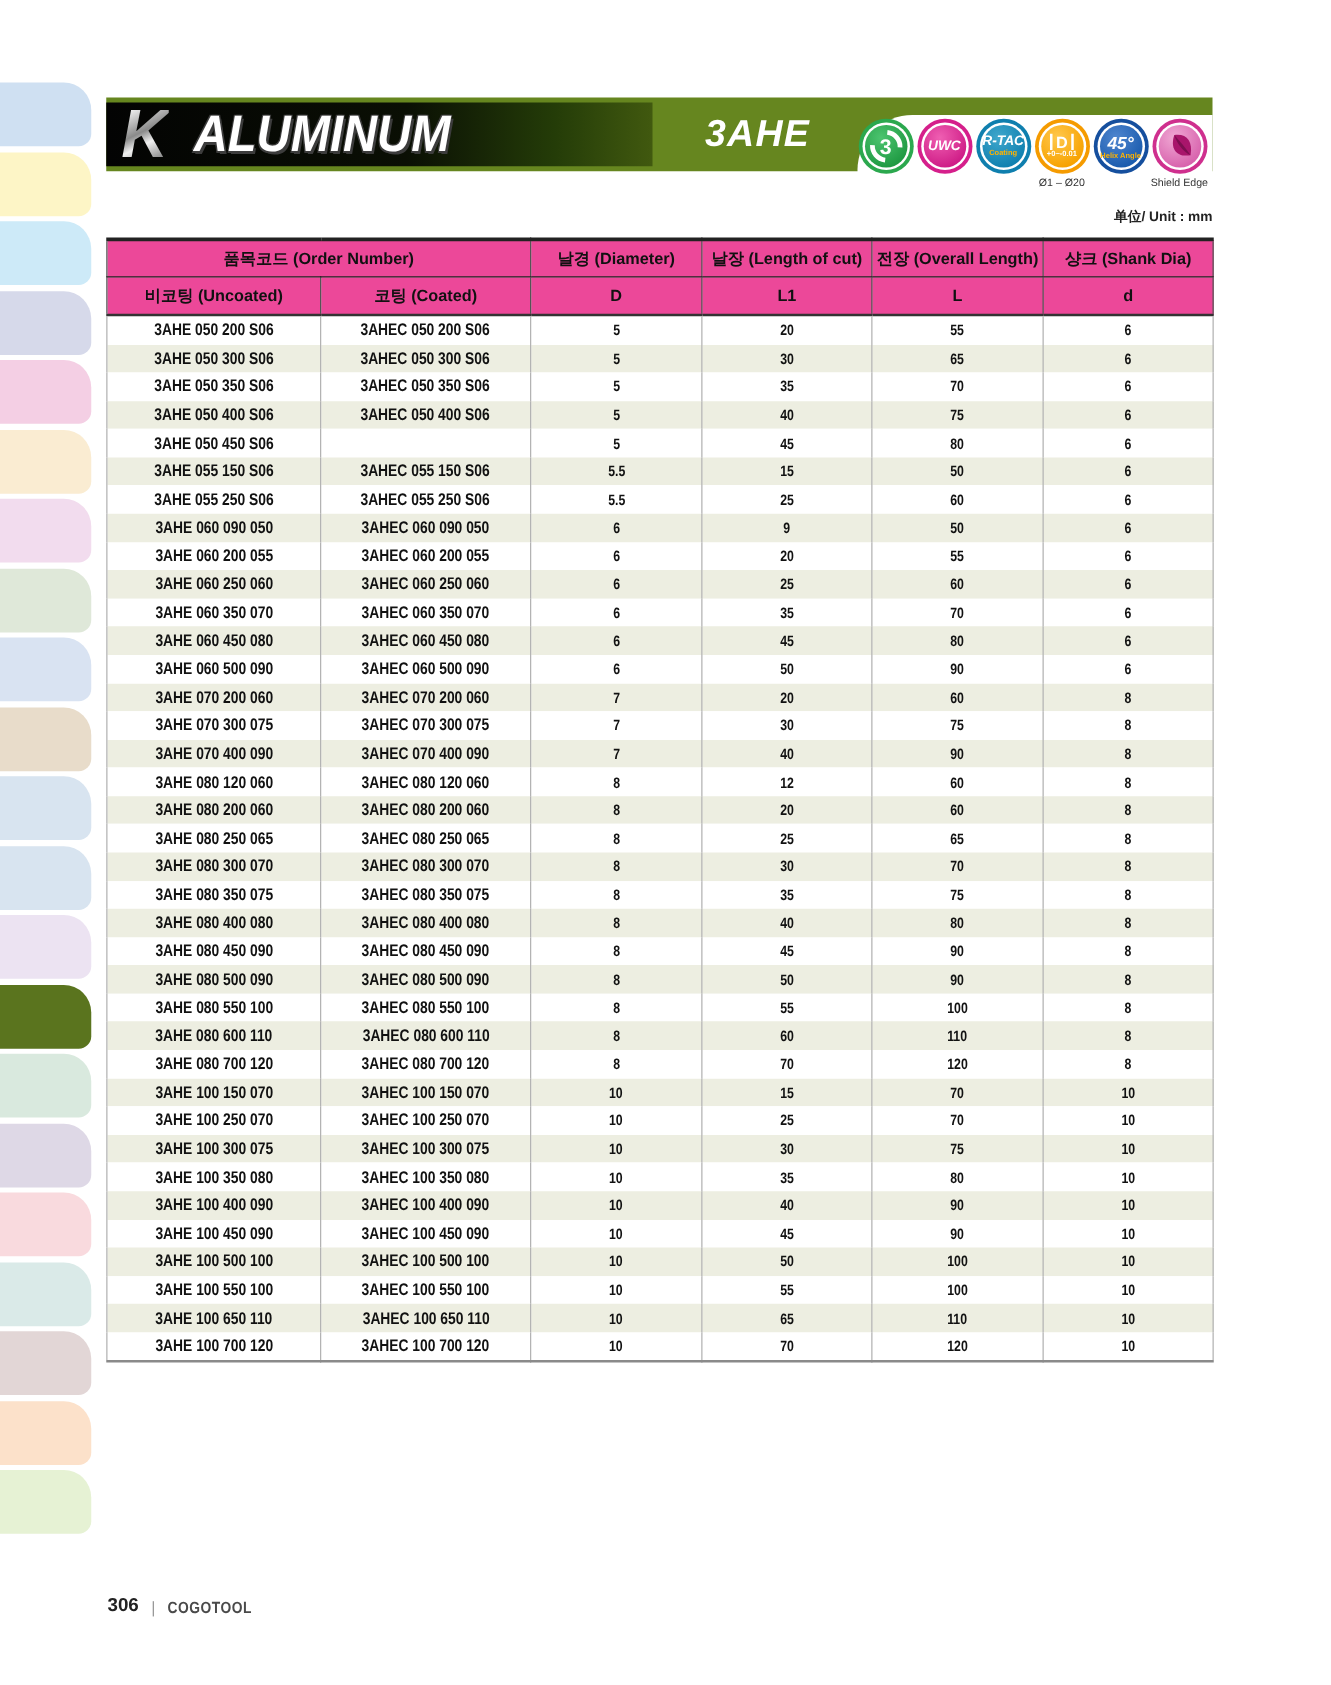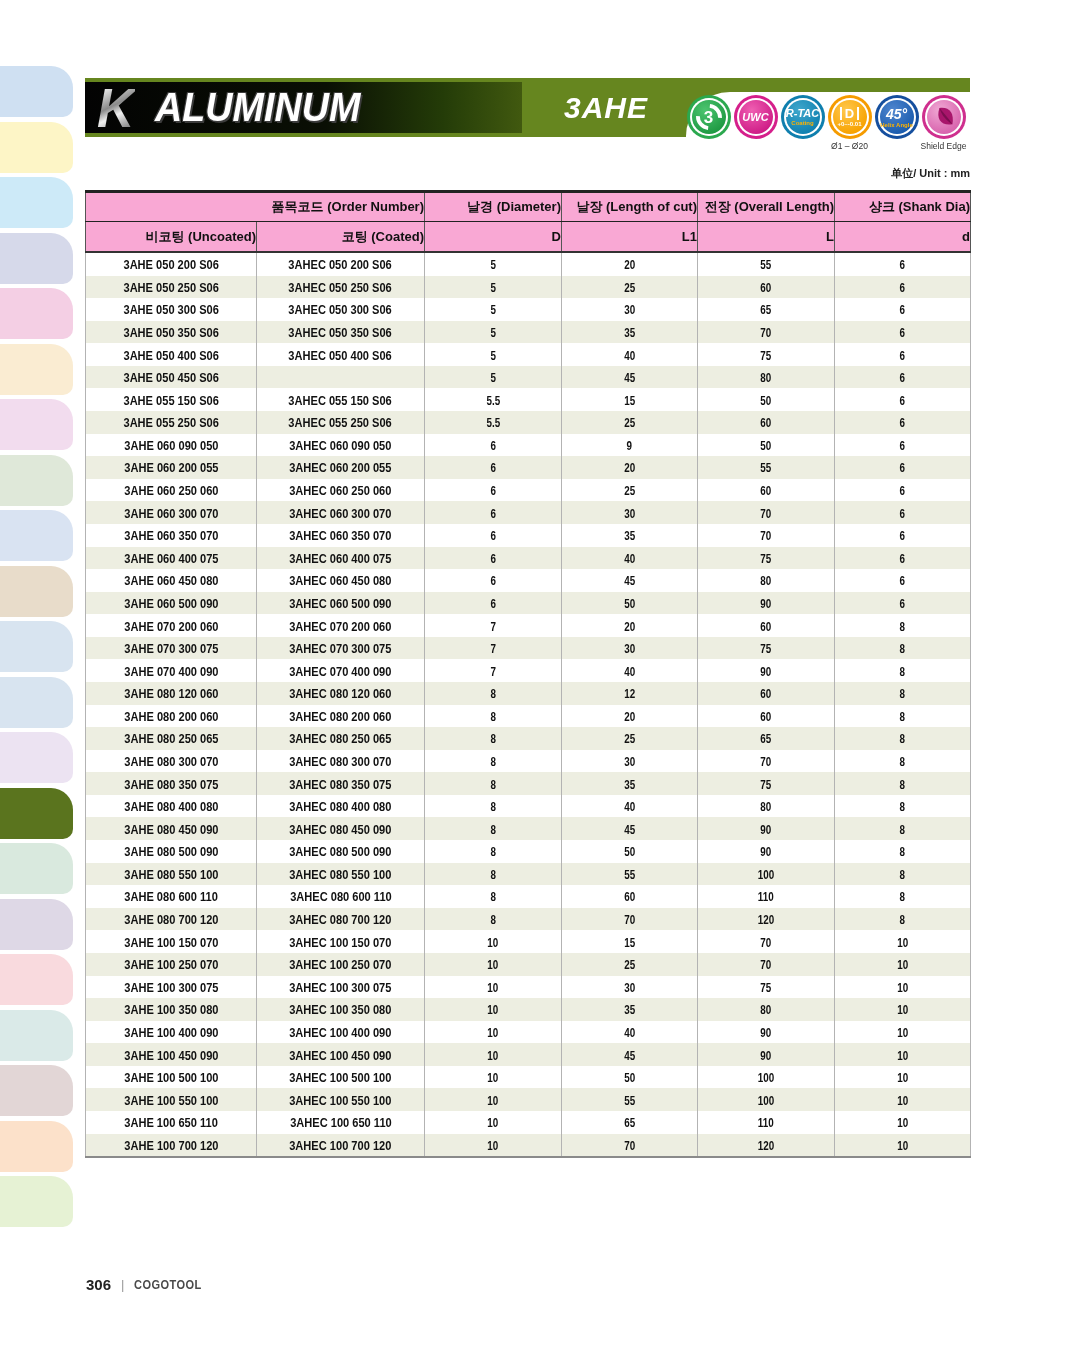--- a/index.html
+++ b/index.html
@@ -54,36 +54,36 @@
   .badge-caption{height:13px;font-size:8.5px;color:#333;margin-top:2px;white-space:nowrap;}
   .swirl-icon{position:absolute;inset:0;width:100%;height:100%;}
   .shield-icon{width:26px;height:26px;}
   
   .unit-note{position:absolute;right:95px;top:166px;font-size:11px;font-weight:bold;color:#222;}
   
   .spec-table-wrap{position:absolute;left:85px;top:190px;width:885px;}
   table.spec{border-collapse:collapse;table-layout:fixed;width:885px;
     border-top:3px solid #222;border-bottom:2px solid #8a8a8a;border-left:1px solid #888;border-right:1px solid #888;}
   table.spec th{
-    background:#f9a8d4;font-weight:bold;font-size:13px;color:#111;
-    border-right:1px solid #555;border-left:1px solid #555;padding:0;text-align:right;
+    background:#ec4899;font-weight:bold;font-size:13px;color:#111;
+    border-right:1px solid #555;border-left:1px solid #555;padding:0;text-align:center;
   }
   tr.h1 th{height:28px;border-bottom:1.5px solid #222;}
   tr.h2 th{height:29px;border-bottom:2px solid #333;}
   table.spec td{
     border-right:1px solid #b3b3b3;border-left:1px solid #b3b3b3;
     padding:0;text-align:center;height:22.58px;line-height:1;vertical-align:middle;
   }
   tbody tr:nth-child(even){background:#edeee1;}
   tbody tr:nth-child(odd){background:#ffffff;}
   .cond{display:inline-block;transform:scaleX(.82);transform-origin:center;white-space:nowrap;}
   .code{font-weight:bold;font-size:13.5px;color:#111;}
   .num{font-weight:600;font-size:12px;color:#111;}
   
-  .footer{position:absolute;left:86px;top:1276px;display:flex;align-items:center;}
+  .footer{position:absolute;left:86px;top:1276px;display:flex;align-items:flex-end;}
   .page-number{font-size:15px;font-weight:bold;color:#222;}
   .footer-sep{color:#999;font-size:13px;margin:0 10px;}
   .brand{font-size:13px;font-weight:600;color:#4a4a4a;letter-spacing:.5px;display:inline-block;transform:scaleX(.85);transform-origin:left center;}
 </style>
 </head>
 <body>
 
 <div class="tab-strip">
     <div class="side-tab" style="background: rgb(207, 224, 242); top: 66px;"></div>
     <div class="side-tab" style="background: rgb(253, 245, 198); top: 121.5px;"></div>
@@ -217,28 +217,20 @@
     <tbody>
         <tr>
           <td><span class="cond code">3AHE 050 200 S06</span></td>
           <td><span class="cond code">3AHEC 050 200 S06</span></td>
           <td><span class="cond num">5</span></td>
           <td><span class="cond num">20</span></td>
           <td><span class="cond num">55</span></td>
           <td><span class="cond num">6</span></td>
         </tr>
         <tr>
-          <td><span class="cond code">3AHE 050 250 S06</span></td>
-          <td><span class="cond code">3AHEC 050 250 S06</span></td>
-          <td><span class="cond num">5</span></td>
-          <td><span class="cond num">25</span></td>
-          <td><span class="cond num">60</span></td>
-          <td><span class="cond num">6</span></td>
-        </tr>
-        <tr>
           <td><span class="cond code">3AHE 050 300 S06</span></td>
           <td><span class="cond code">3AHEC 050 300 S06</span></td>
           <td><span class="cond num">5</span></td>
           <td><span class="cond num">30</span></td>
           <td><span class="cond num">65</span></td>
           <td><span class="cond num">6</span></td>
         </tr>
         <tr>
           <td><span class="cond code">3AHE 050 350 S06</span></td>
           <td><span class="cond code">3AHEC 050 350 S06</span></td>
@@ -297,41 +289,25 @@
         </tr>
         <tr>
           <td><span class="cond code">3AHE 060 250 060</span></td>
           <td><span class="cond code">3AHEC 060 250 060</span></td>
           <td><span class="cond num">6</span></td>
           <td><span class="cond num">25</span></td>
           <td><span class="cond num">60</span></td>
           <td><span class="cond num">6</span></td>
         </tr>
         <tr>
-          <td><span class="cond code">3AHE 060 300 070</span></td>
-          <td><span class="cond code">3AHEC 060 300 070</span></td>
-          <td><span class="cond num">6</span></td>
-          <td><span class="cond num">30</span></td>
-          <td><span class="cond num">70</span></td>
-          <td><span class="cond num">6</span></td>
-        </tr>
-        <tr>
           <td><span class="cond code">3AHE 060 350 070</span></td>
           <td><span class="cond code">3AHEC 060 350 070</span></td>
           <td><span class="cond num">6</span></td>
           <td><span class="cond num">35</span></td>
           <td><span class="cond num">70</span></td>
-          <td><span class="cond num">6</span></td>
-        </tr>
-        <tr>
-          <td><span class="cond code">3AHE 060 400 075</span></td>
-          <td><span class="cond code">3AHEC 060 400 075</span></td>
-          <td><span class="cond num">6</span></td>
-          <td><span class="cond num">40</span></td>
-          <td><span class="cond num">75</span></td>
           <td><span class="cond num">6</span></td>
         </tr>
         <tr>
           <td><span class="cond code">3AHE 060 450 080</span></td>
           <td><span class="cond code">3AHEC 060 450 080</span></td>
           <td><span class="cond num">6</span></td>
           <td><span class="cond num">45</span></td>
           <td><span class="cond num">80</span></td>
           <td><span class="cond num">6</span></td>
         </tr>

